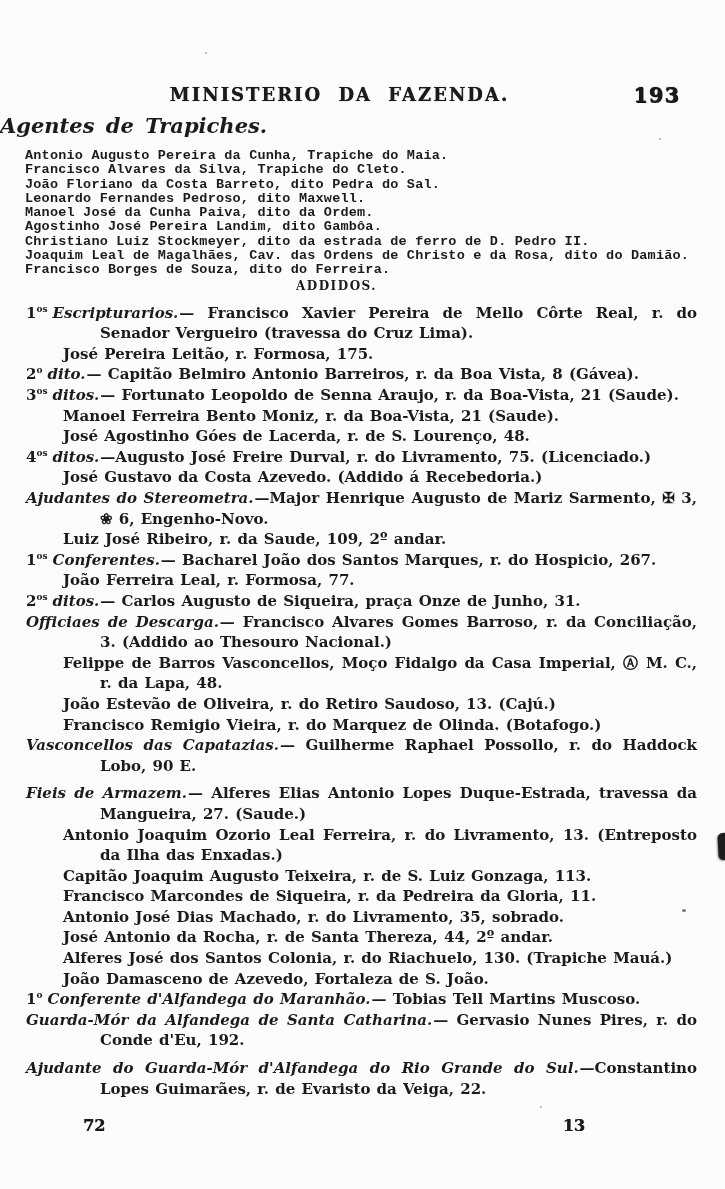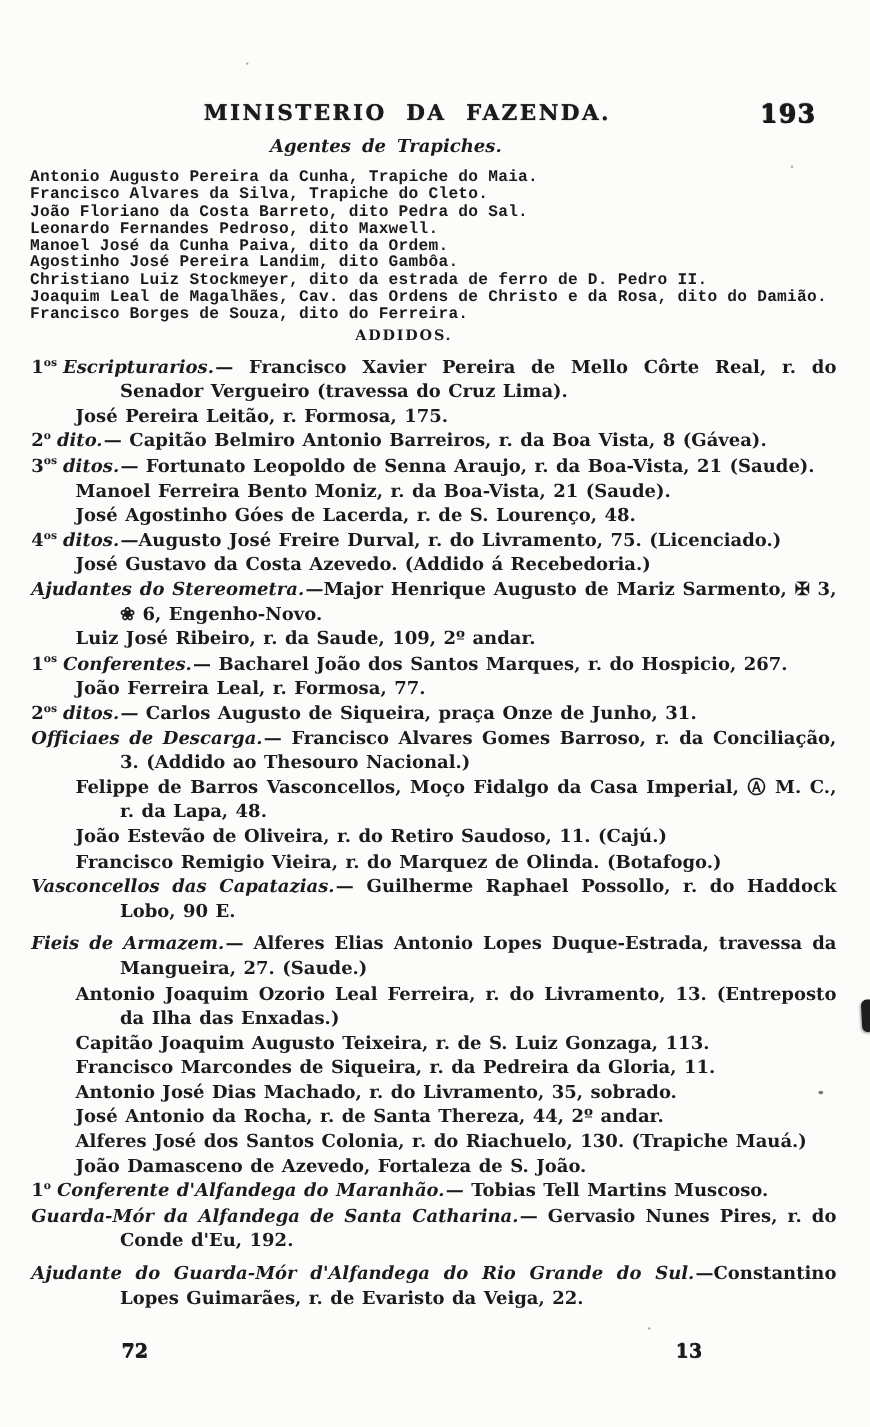--- a/index.html
+++ b/index.html
@@ -25,24 +25,23 @@
     text-shadow: 0 0 0.7px #1a1a1a;
   }
   .pagenum {
     position: absolute;
     top: 82px; right: 45px;
     font-size: 21px;
     letter-spacing: 1px;
     text-shadow: 0.6px 0.6px 0 #111, 0 0 1px #333;
   }
   .subtitle {
-    text-align: center;
     padding-right: 82px;
     font-style: italic;
-    font-size: 15px;
+    font-size: 21px;
     margin-top: 8px;
     word-spacing: 4px;
   }
 
   
   .agentes { padding: 11px 20px 0 25px; font-size: 13.5px; line-height: 14.3px; letter-spacing: 0.2px; }
   .agentes p { margin: 0; font-family: Liberation Mono, monospace; }
 
   
   .addidos-heading {
@@ -63,21 +62,21 @@
   }
   .entry { margin: 0; padding-left: 74px; text-indent: -74px; }
   .entry.sub { text-indent: -37px; }
   .entry.gap { margin-top: 7px; }
   .num { font-style: normal; }
   .entry sup { font-size: 9px; line-height: 0; margin-right: 5px; }
   .ttl { font-style: italic; margin-right: 1px; }
 
   
   .folio { position: absolute; top: 1116px; font-size: 16px; text-shadow: 0.4px 0.4px 0 #222; }
-  .folio.left { left: 101px; }
+  .folio.left { left: 83px; }
   .folio.right { right: 140px; }
 
   
   .artifact-edge {
     position: absolute; right: -2px; top: 833px;
     width: 9px; height: 27px;
     background: #1d1d1d;
     border-radius: 5px 0 0 5px;
     transform: rotate(-3deg);
     box-shadow: -1px 1px 2px rgba(40,40,40,.45);
@@ -124,21 +123,21 @@
       <p class="entry sub"><span class="txt">José Agostinho Góes de Lacerda, r. de S. Lourenço, 48.</span></p>
       <p class="entry main"><span class="num">4</span><sup>os</sup><span class="ttl">ditos.</span><span class="txt">—Augusto José Freire Durval, r. do Livramento, 75. (Licenciado.)</span></p>
       <p class="entry sub"><span class="txt">José Gustavo da Costa Azevedo. (Addido á Recebedoria.)</span></p>
       <p class="entry main"><span class="ttl">Ajudantes do Stereometra.</span><span class="txt">—Major Henrique Augusto de Mariz Sarmento, ✠ 3, ❀ 6, Engenho-Novo.</span></p>
       <p class="entry sub"><span class="txt">Luiz José Ribeiro, r. da Saude, 109, 2º andar.</span></p>
       <p class="entry main"><span class="num">1</span><sup>os</sup><span class="ttl">Conferentes.</span><span class="txt">— Bacharel João dos Santos Marques, r. do Hospicio, 267.</span></p>
       <p class="entry sub"><span class="txt">João Ferreira Leal, r. Formosa, 77.</span></p>
       <p class="entry main"><span class="num">2</span><sup>os</sup><span class="ttl">ditos.</span><span class="txt">— Carlos Augusto de Siqueira, praça Onze de Junho, 31.</span></p>
       <p class="entry main"><span class="ttl">Officiaes de Descarga.</span><span class="txt">— Francisco Alvares Gomes Barroso, r. da Conciliação, 3. (Addido ao Thesouro Nacional.)</span></p>
       <p class="entry sub"><span class="txt">Felippe de Barros Vasconcellos, Moço Fidalgo da Casa Imperial, Ⓐ M. C., r. da Lapa, 48.</span></p>
-      <p class="entry sub"><span class="txt">João Estevão de Oliveira, r. do Retiro Saudoso, 11. (Cajú.)</span></p>
+      <p class="entry sub"><span class="txt">João Estevão de Oliveira, r. do Retiro Saudoso, 13. (Cajú.)</span></p>
       <p class="entry sub"><span class="txt">Francisco Remigio Vieira, r. do Marquez de Olinda. (Botafogo.)</span></p>
       <p class="entry main"><span class="ttl">Vasconcellos das Capatazias.</span><span class="txt">— Guilherme Raphael Possollo, r. do Haddock Lobo, 90 E.</span></p>
       <p class="entry main gap"><span class="ttl">Fieis de Armazem.</span><span class="txt">— Alferes Elias Antonio Lopes Duque-Estrada, travessa da Mangueira, 27. (Saude.)</span></p>
       <p class="entry sub"><span class="txt">Antonio Joaquim Ozorio Leal Ferreira, r. do Livramento, 13. (Entreposto da Ilha das Enxadas.)</span></p>
       <p class="entry sub"><span class="txt">Capitão Joaquim Augusto Teixeira, r. de S. Luiz Gonzaga, 113.</span></p>
       <p class="entry sub"><span class="txt">Francisco Marcondes de Siqueira, r. da Pedreira da Gloria, 11.</span></p>
       <p class="entry sub"><span class="txt">Antonio José Dias Machado, r. do Livramento, 35, sobrado.</span></p>
       <p class="entry sub"><span class="txt">José Antonio da Rocha, r. de Santa Thereza, 44, 2º andar.</span></p>
       <p class="entry sub"><span class="txt">Alferes José dos Santos Colonia, r. do Riachuelo, 130. (Trapiche Mauá.)</span></p>
       <p class="entry sub"><span class="txt">João Damasceno de Azevedo, Fortaleza de S. João.</span></p>

